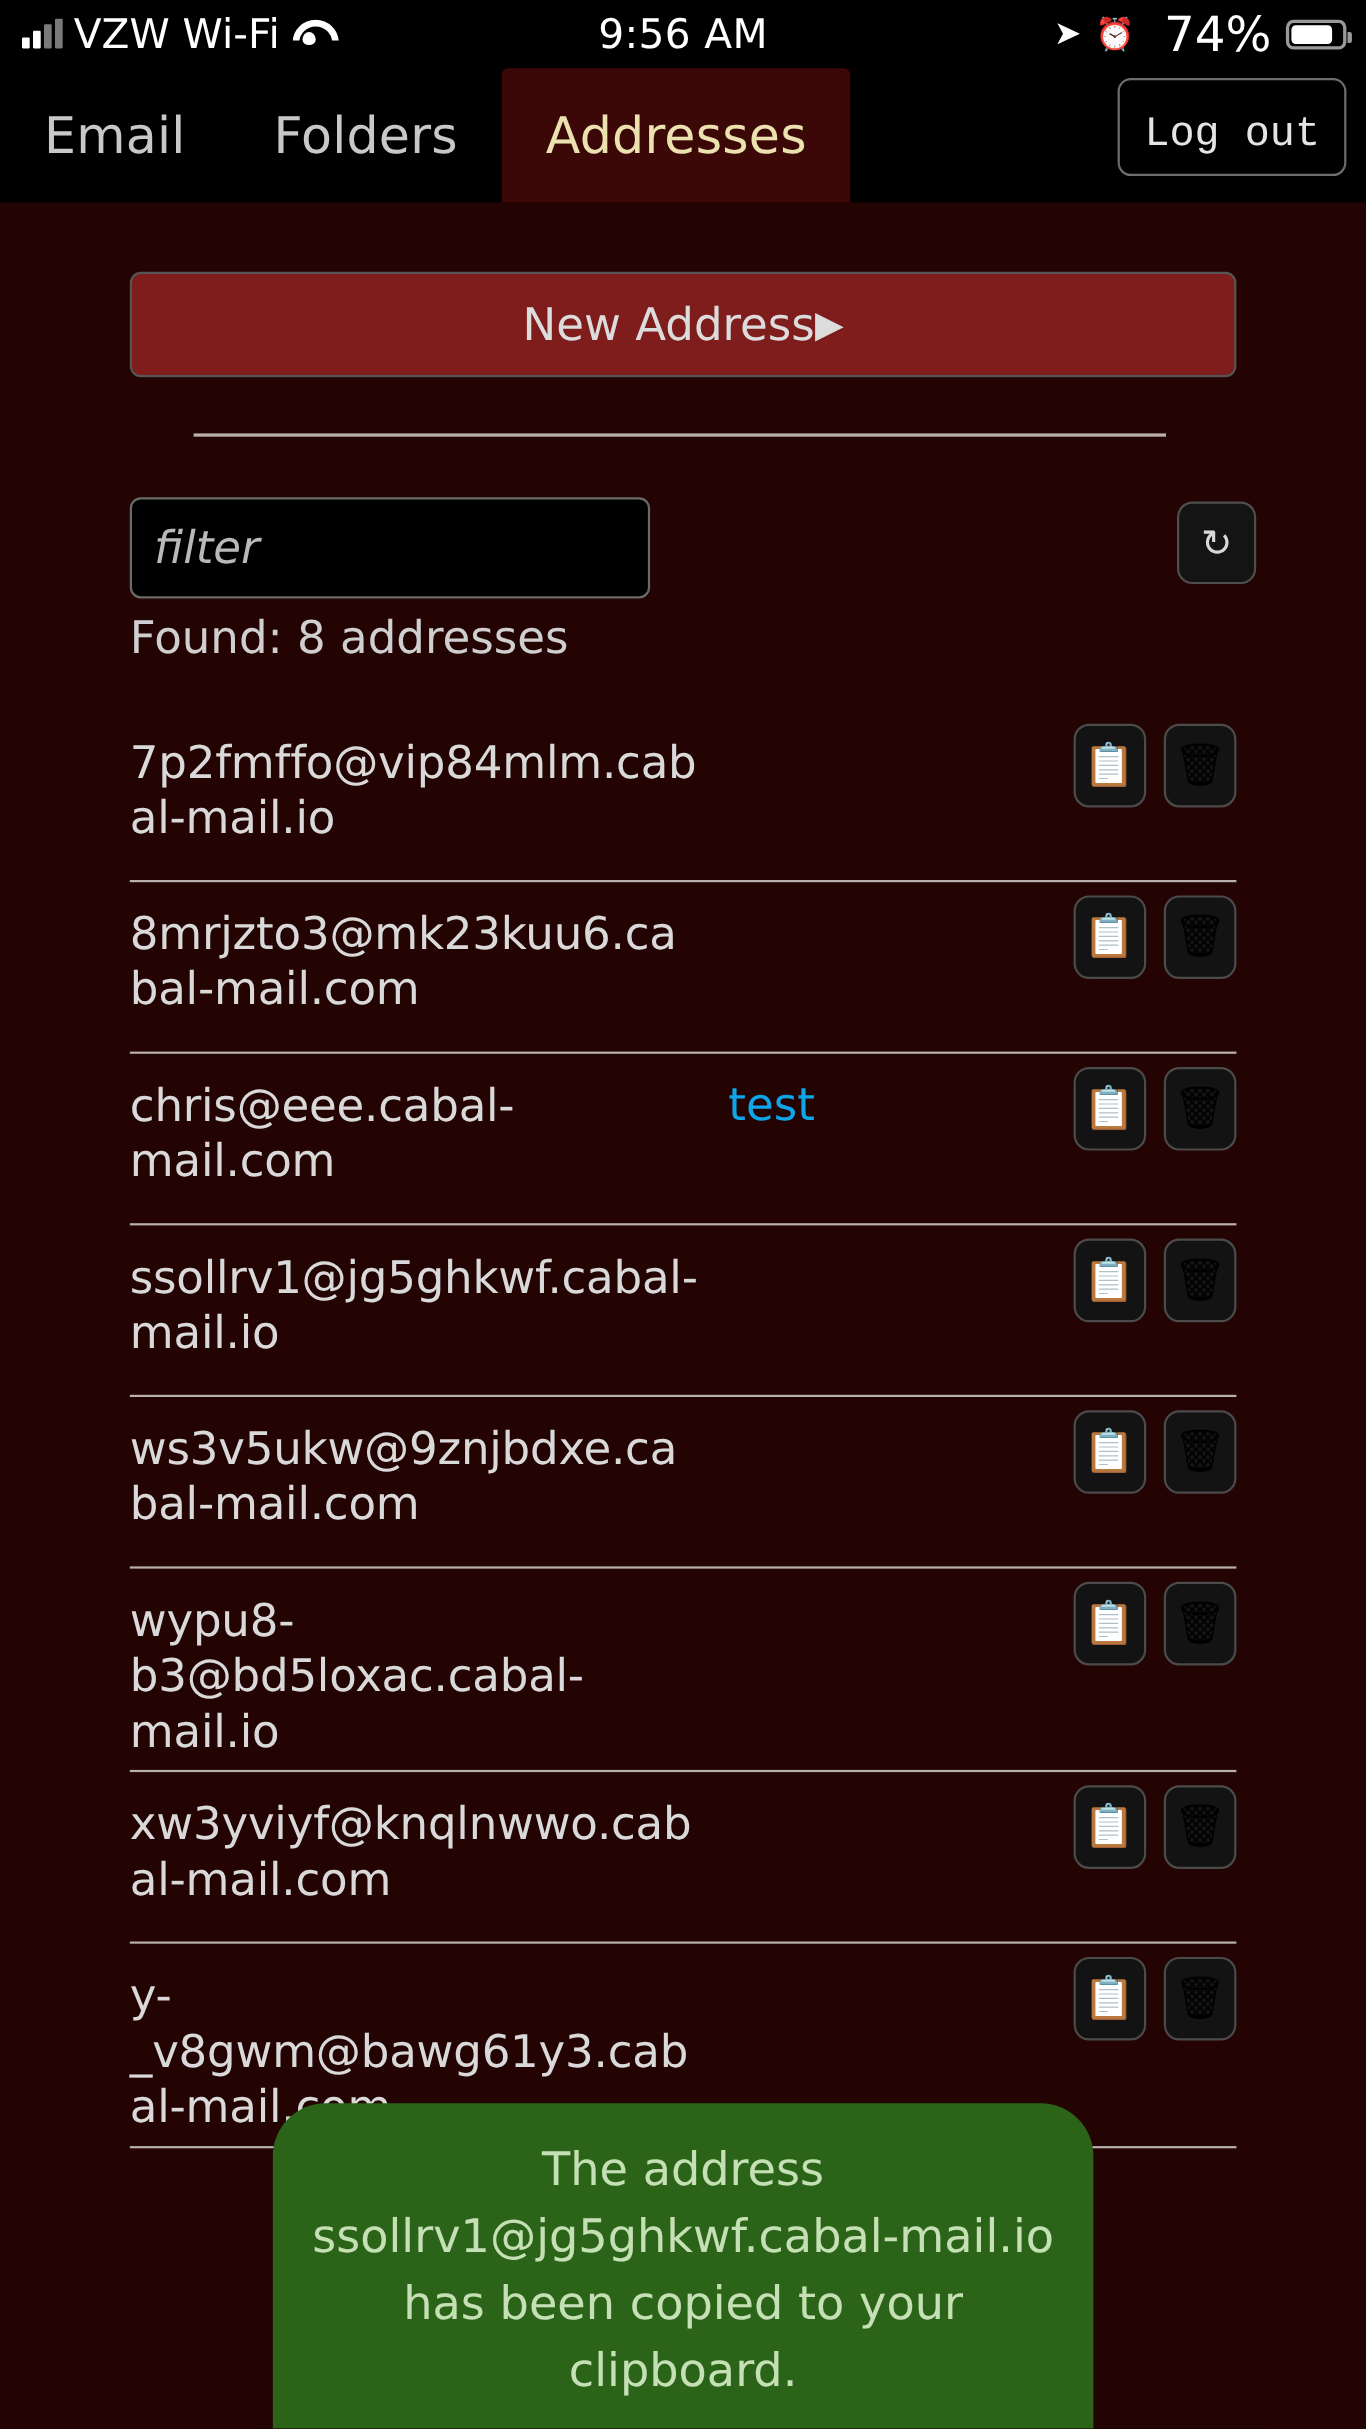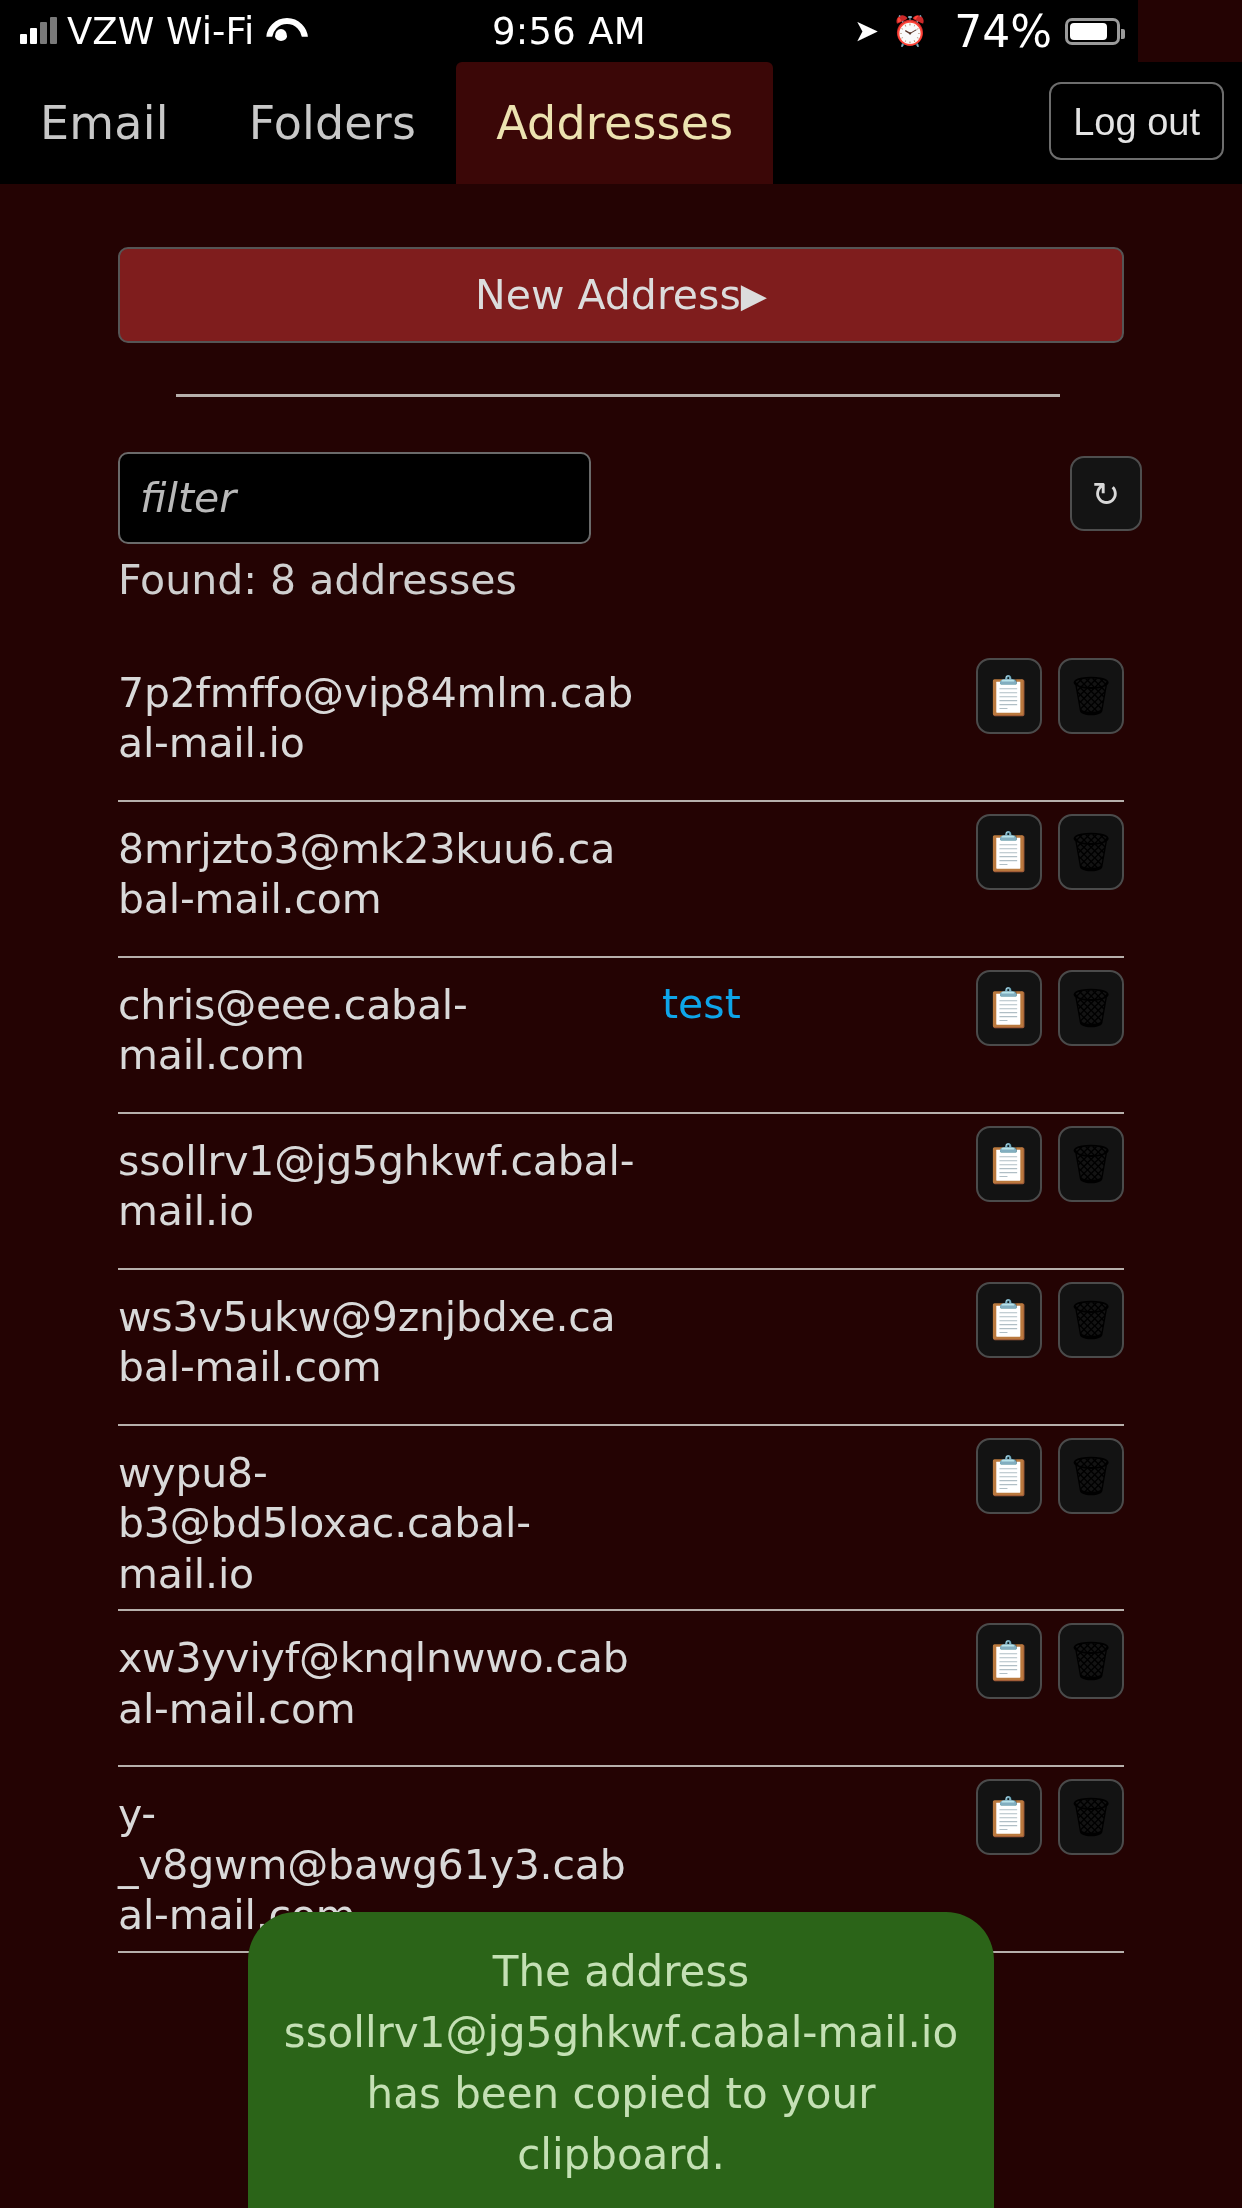--- a/index.html
+++ b/index.html
@@ -12,21 +12,21 @@
   #screen {
     position:relative;
     width:1242px; height:2208px;
     background:#240303;
     overflow:hidden;
   }
 
   
   #statusbar {
     position:absolute; top:0; left:0;
-    width:1138px; height:62px;
+    width:1242px; height:62px;
     background:#000;
     color:#fff;
     display:flex; align-items:center;
     font-size:37px;
   }
   .sb-left { display:flex; align-items:center; gap:10px; padding-left:20px; }
   .sb-center { position:absolute; left:0; right:0; text-align:center; font-size:37px; letter-spacing:.3px;}
   .sb-right { margin-left:auto; display:flex; align-items:center; gap:13px; padding-right:18px; }
 
   .signal { display:flex; align-items:flex-end; gap:3px; height:26px; }
@@ -74,22 +74,22 @@
     color:#ece2b0;
     border-radius:6px 6px 0 0;
   }
   #logout-btn {
     margin-left:auto; margin-right:18px; margin-bottom:24px;
     border:2px solid #6d6d6d;
     border-radius:12px;
     color:#e4e4e4;
     background:#000;
     font-size:38px;
-    padding:17px 22px 14px 22px;
-    font-family:Liberation Sans, sans-serif;
+    padding:28px 22px 14px 22px;
+    font-family:Liberation Mono, monospace;
   }
 
   
   #content { position:absolute; top:184px; left:0; width:1242px; bottom:0; }
 
   #new-address-btn {
     position:absolute; left:118px; top:63px;
     width:1006px; height:96px;
     background:#7f1d1d;
     border:2px solid #555;

